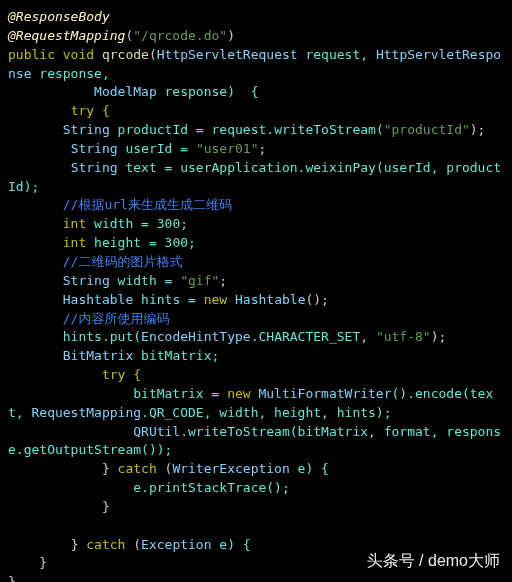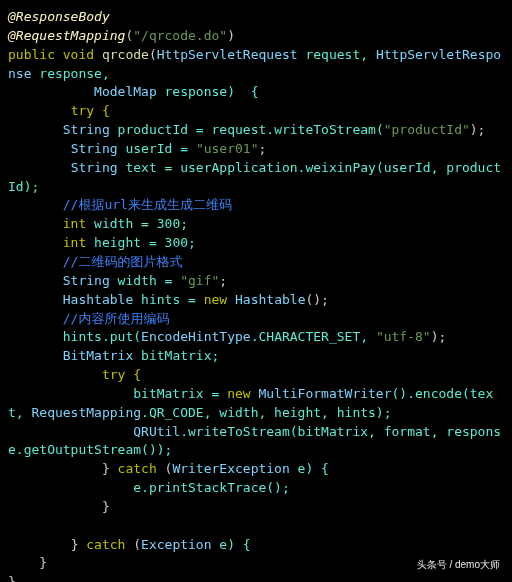--- a/index.html
+++ b/index.html
@@ -27,21 +27,21 @@
   .str    { color: #6a9955; }
   .id     { color: #5eead4; }
   .punc   { color: #cccccc; }
   .cmt    { color: #3b82f6; }
   .watermark {
     position: absolute;
     bottom: 10px;
     right: 12px;
     color: #ffffff;
     font-family: sans-serif;
-    font-size: 10px;
+    font-size: 16px;
     opacity: 0.92;
   }
 </style>
 </head>
 <body>
 
 <pre><span class="anno">@ResponseBody</span>
 <span class="anno">@RequestMapping</span><span class="punc">(</span><span class="str">"/qrcode.do"</span><span class="punc">)</span>
 <span class="kw">public </span><span class="kw">void </span><span class="func">qrcode</span><span class="punc">(</span><span class="type">HttpServletRequest </span><span class="id">request, </span><span class="type">HttpServletResponse </span><span class="id">response,</span><span>
            </span><span class="type">ModelMap </span><span class="id">response)  {</span>

